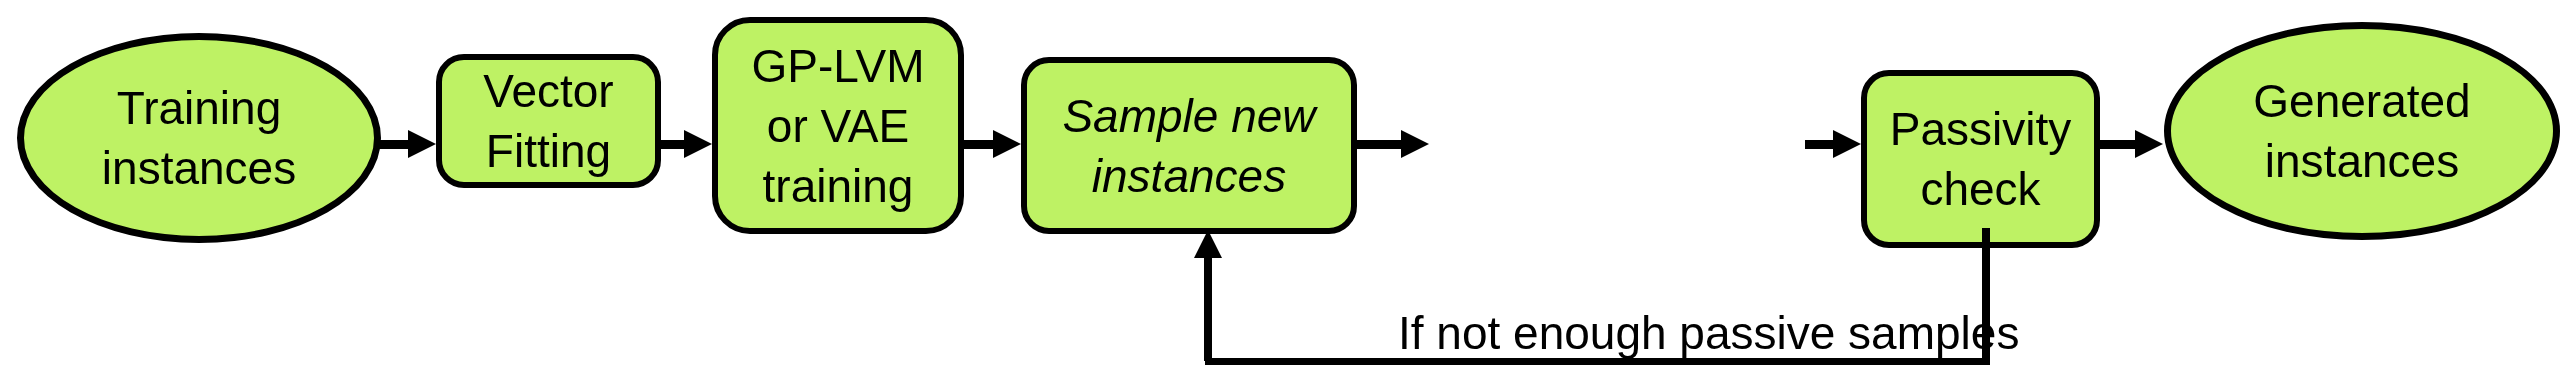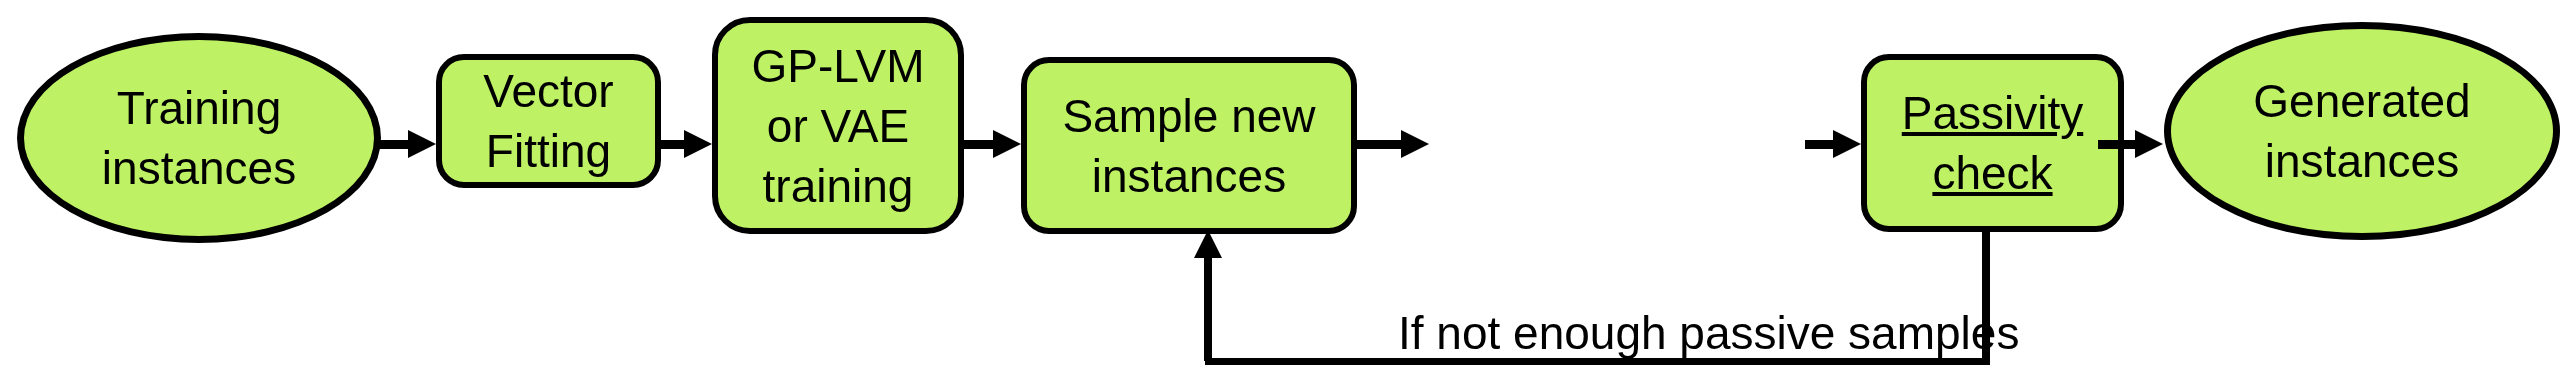--- a/index.html
+++ b/index.html
@@ -22,23 +22,23 @@
   .node .label{
     white-space:pre-line;
     text-align:center;
     font-size:46px;
     line-height:60px;
   }
   .ellipse{border-width:7.4px;border-radius:50%;}
   #n0{left:17px;  top:33px; width:364px; height:210px;}
   #n1{left:436px; top:54px; width:225px; height:134px; border-radius:28px;}
   #n2{left:712px; top:17px; width:252px; height:217px; border-radius:38px;}
-  #n3{left:1021px;top:57px; width:336px; height:177px; border-radius:28px;}
+  #n3{left:1021px;top:57px; width:336px; height:177px; border-radius:28px;font-style:italic;}
   #n4{left:1429px;top:57px; width:378px; height:180px; border-radius:34px;}
-  #n5{left:1861px;top:54px; width:263px; height:178px; border-radius:28px;text-decoration:underline;}
+  #n5{left:1861px;top:70px; width:239px; height:178px; border-radius:28px;}
   #n6{left:2164px;top:22px; width:396px; height:218px;}
   
   .hline{position:absolute;height:8.8px;background:#000000;top:140px;}
   #e0l{left:377px; width:34px;}
   #e1l{left:659px; width:26.5px;}
   #e2l{left:963px;width:31px;}
   #e3l{left:1356px;width:47px;}
   #e4l{left:1805px;width:29px;}
   #e5l{left:2098px;width:38px;}
   

